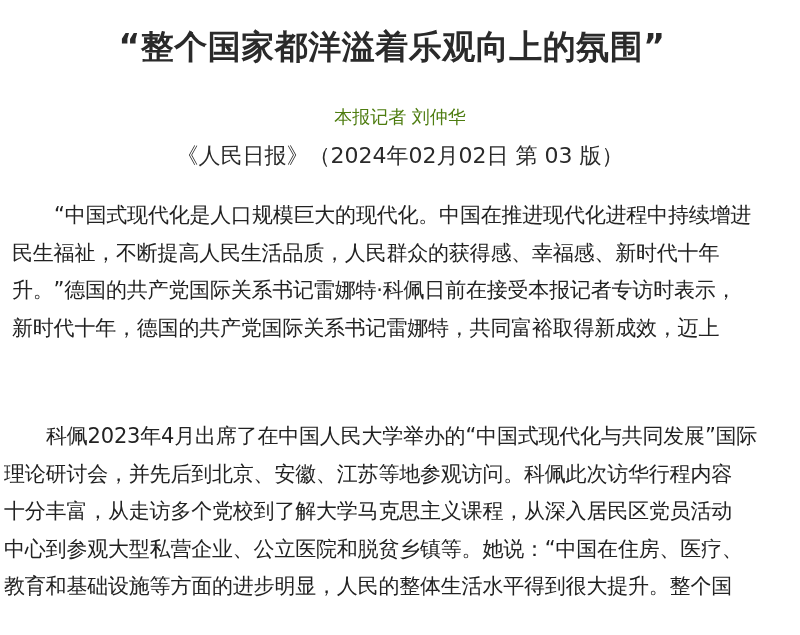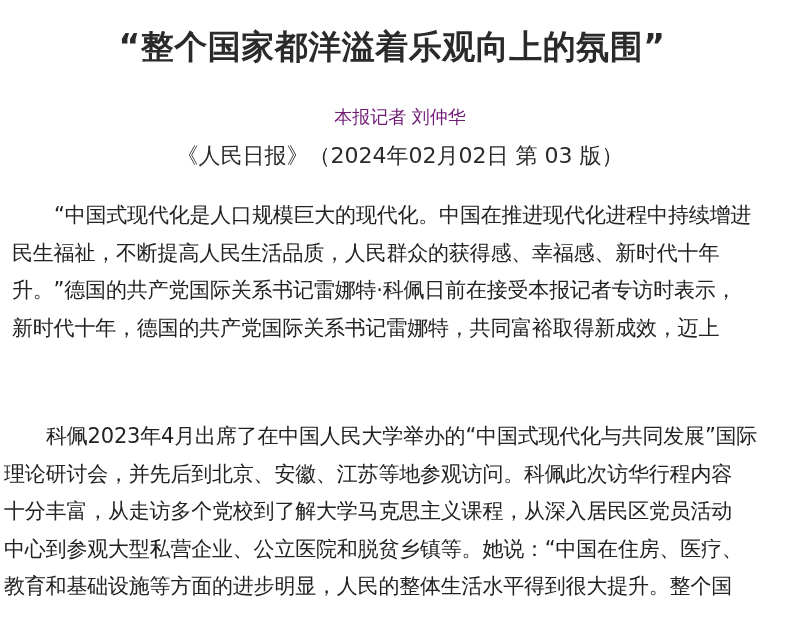--- a/index.html
+++ b/index.html
@@ -9,21 +9,21 @@
       color: #222222;
     }
     .article { position: absolute; left: 0; top: 0; width: 800px; height: 635px; }
     .title {
       position: absolute; left: 0; top: 26px; width: 784px; text-align: center;
       font-size: 33px; font-weight: bold; color: #2a2a2a; letter-spacing: 0.5px;
       line-height: 42px;
     }
     .byline {
       position: absolute; left: 0; top: 104px; width: 800px; text-align: center;
-      font-size: 18px; color: #701a75; line-height: 26px;
+      font-size: 18px; color: #4d7c0f; line-height: 26px;
     }
     .source {
       position: absolute; left: 0; top: 143px; width: 800px; text-align: center;
       font-size: 22px; color: #2a2a2a; line-height: 26px;
     }
     .para {
       position: absolute; left: 4px; width: 790px;
       font-size: 21px; line-height: 37.5px; color: #222222;
       text-indent: 0;
       letter-spacing: -0.2px;

